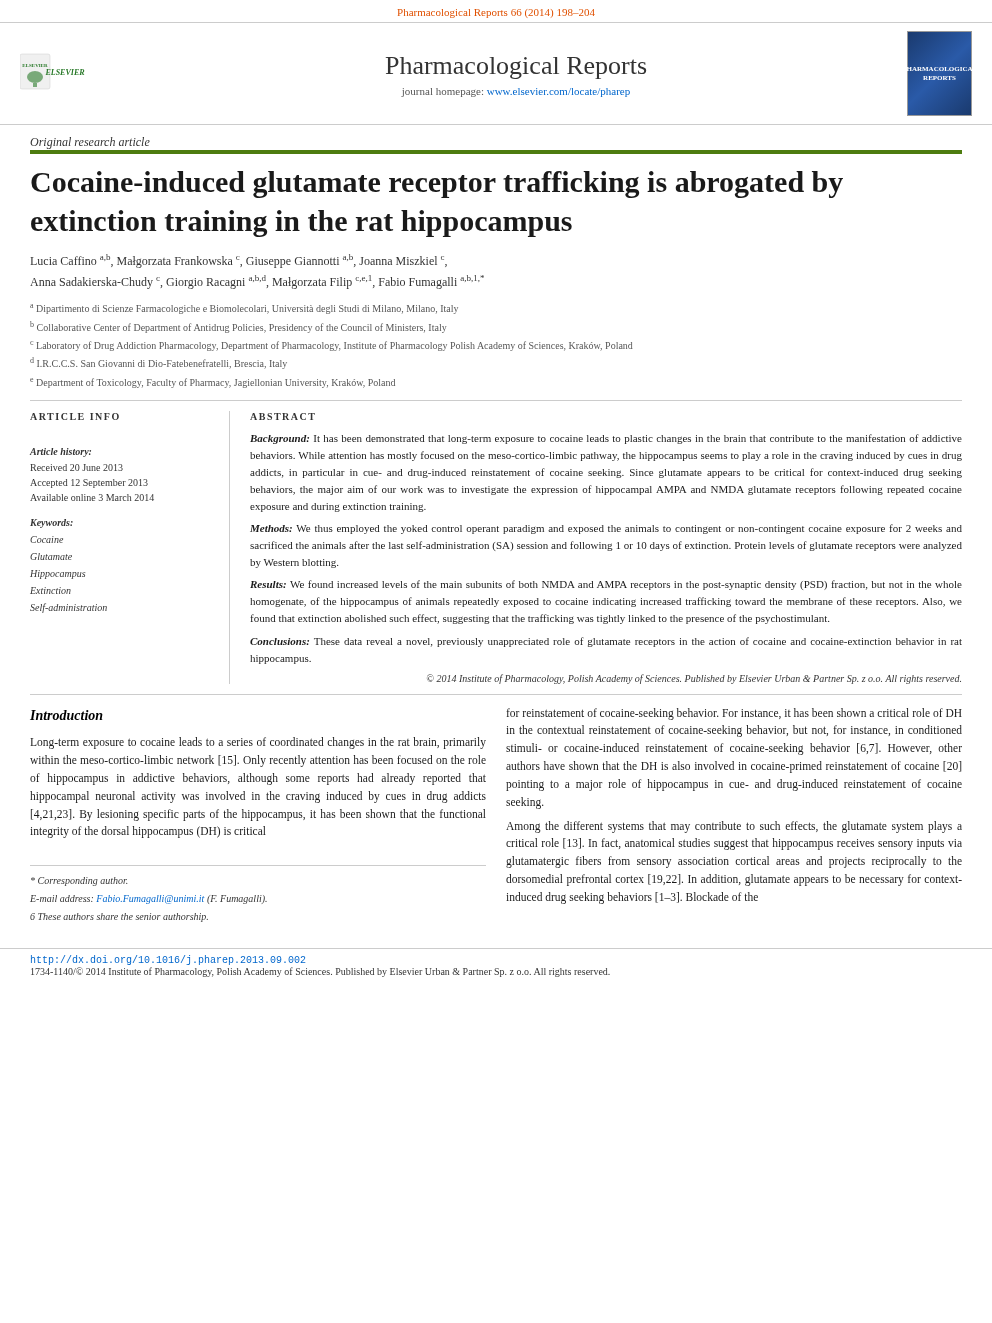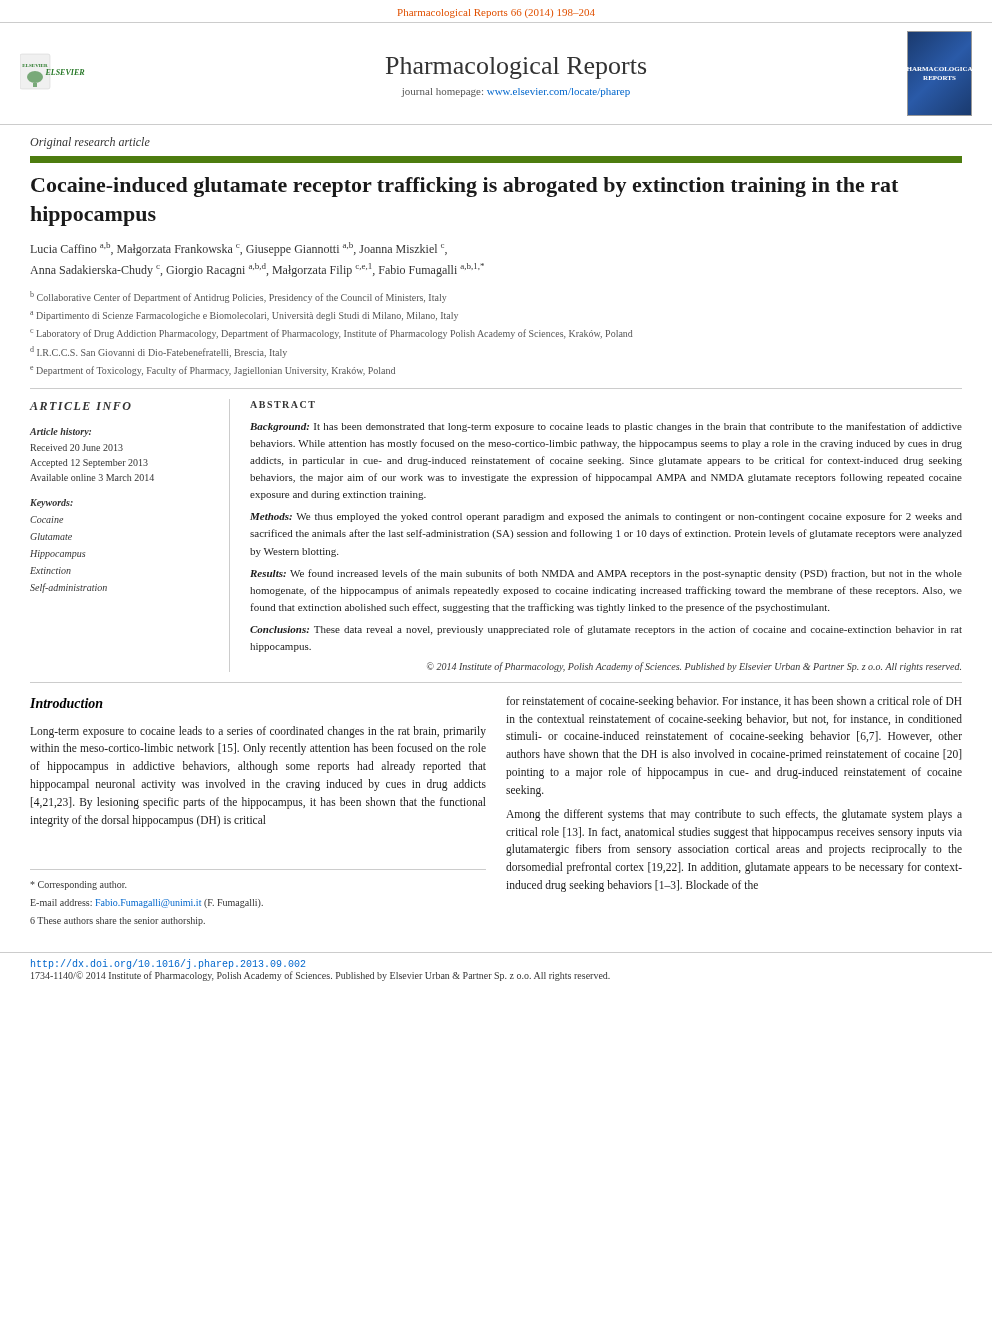--- a/index.html
+++ b/index.html
@@ -82,25 +82,25 @@
       line-height: 1.2;
     }
     .main-content {
       padding: 10px 30px 10px 30px;
     }
     .article-type {
       font-size: 12px;
       font-style: italic;
       color: #333;
       margin-bottom: 8px;
-      padding-bottom: 6px;
-      border-bottom: 7px solid #4d7c0f;
+      padding-bottom: 0;
+      border-bottom: 4px solid #4d7c0f;
     }
     .article-title {
-      font-size: 22px;
+      font-size: 30px;
       font-weight: bold;
       color: #1a1a1a;
       margin-bottom: 10px;
       line-height: 1.3;
     }
     .authors {
       font-size: 12px;
       color: #333;
       margin-bottom: 8px;
       line-height: 1.6;
@@ -132,27 +132,26 @@
       margin-bottom: 10px;
     }
     .article-info {
       width: 200px;
       flex-shrink: 0;
       font-size: 11px;
       padding-right: 15px;
       border-right: 1px solid #ccc;
     }
     .article-info .section-header {
-      font-size: 12px;
+      font-size: 10px;
       font-weight: bold;
       letter-spacing: 1.5px;
       text-transform: uppercase;
       color: #333;
-      margin-bottom: 12px;
-      font-style: italic;
+      margin-bottom: 24px;
     }
     .article-info .subsection-title {
       font-size: 10px;
       font-style: italic;
       font-weight: bold;
       color: #333;
       margin-bottom: 3px;
       margin-top: 8px;
     }
     .article-info .info-line {
@@ -284,22 +283,22 @@
   <div class="article-type">Original research article</div>
 
   <div class="article-title">Cocaine-induced glutamate receptor trafficking is abrogated by extinction training in the rat hippocampus</div>
 
   <div class="authors">
     Lucia Caffino <sup>a,b</sup>, Małgorzata Frankowska <sup>c</sup>, Giuseppe Giannotti <sup>a,b</sup>, Joanna Miszkiel <sup>c</sup>,<br>
     Anna Sadakierska-Chudy <sup>c</sup>, Giorgio Racagni <sup>a,b,d</sup>, Małgorzata Filip <sup>c,e,1</sup>, Fabio Fumagalli <sup>a,b,1,*</sup>
   </div>
 
   <div class="affiliations">
+    <div class="aff-line"><sup>a</sup> Dipartimento di Scienze Farmacologiche e Biomolecolari, Università degli Studi di Milano, Milano, Italy</div>
     <div class="aff-line"><sup>b</sup> Collaborative Center of Department of Antidrug Policies, Presidency of the Council of Ministers, Italy</div>
-    <div class="aff-line"><sup>a</sup> Dipartimento di Scienze Farmacologiche e Biomolecolari, Università degli Studi di Milano, Milano, Italy</div>
     <div class="aff-line"><sup>c</sup> Laboratory of Drug Addiction Pharmacology, Department of Pharmacology, Institute of Pharmacology Polish Academy of Sciences, Kraków, Poland</div>
     <div class="aff-line"><sup>d</sup> I.R.C.C.S. San Giovanni di Dio-Fatebenefratelli, Brescia, Italy</div>
     <div class="aff-line"><sup>e</sup> Department of Toxicology, Faculty of Pharmacy, Jagiellonian University, Kraków, Poland</div>
   </div>
 
   <hr class="divider">
 
   <div class="two-col">
 
     <div class="article-info">
@@ -343,21 +342,21 @@
 
   <hr class="divider">
 
   <div class="introduction-section">
     <div class="intro-two-col">
 
       <div class="intro-col">
         <div class="section-title">Introduction</div>
         <p>Long-term exposure to cocaine leads to a series of coordinated changes in the rat brain, primarily within the meso-cortico-limbic network [15]. Only recently attention has been focused on the role of hippocampus in addictive behaviors, although some reports had already reported that hippocampal neuronal activity was involved in the craving induced by cues in drug addicts [4,21,23]. By lesioning specific parts of the hippocampus, it has been shown that the functional integrity of the dorsal hippocampus (DH) is critical</p>
 
-        <div class="footnotes" style="margin-top: 40px;">
+        <div class="footnotes" style="margin-top: 24px; font-style: italic;">
           <div class="fn-line">* Corresponding author.</div>
           <div class="fn-line">
             <span>E-mail address:</span>
             <a>Fabio.Fumagalli@unimi.it</a>
             <span>(F. Fumagalli).</span>
           </div>
           <div class="fn-line">6 These authors share the senior authorship.</div>
         </div>
       </div>
 

